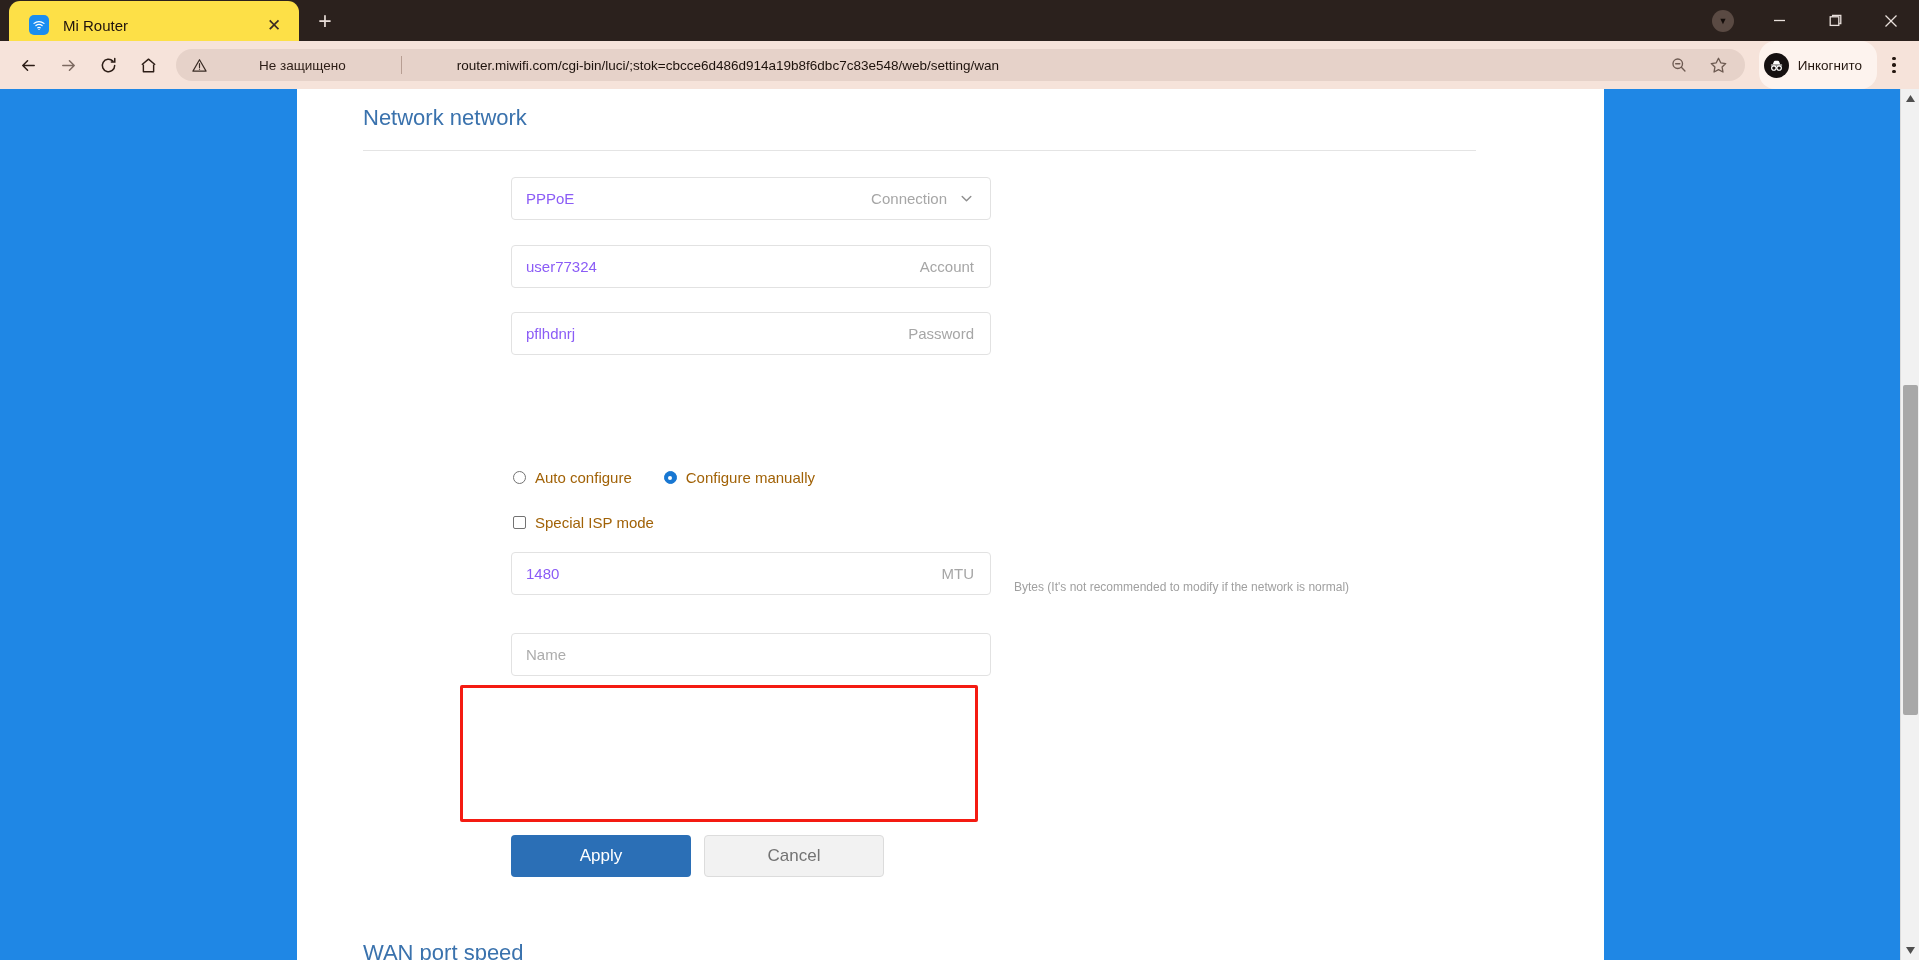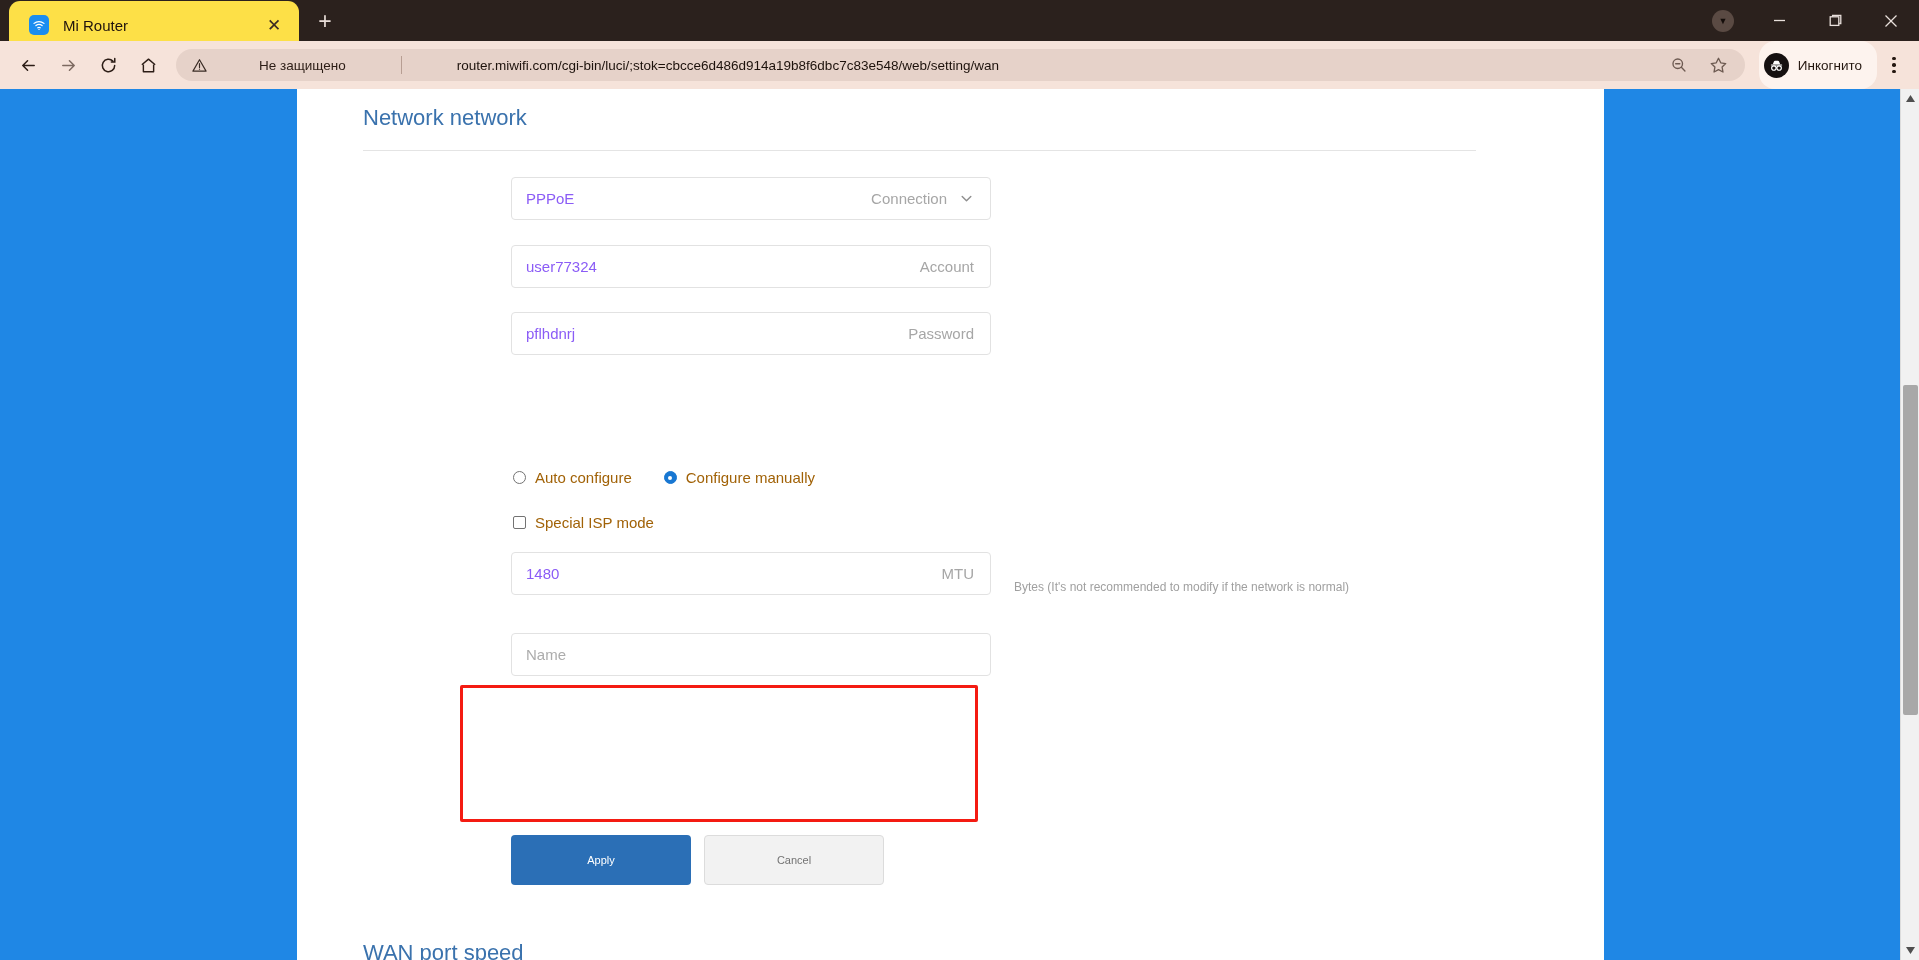--- a/index.html
+++ b/index.html
@@ -257,24 +257,24 @@
     flex: 0 0 auto;
   }
 
   .highlight-box {
     position: absolute;
     border: 3px solid #f41b12;
     border-radius: 2px;
   }
 
   .btn {
-    height: 50px;
+    height: 42px;
     border-radius: 4px;
     display: flex; align-items: center; justify-content: center;
-    font-size: 11px;
+    font-size: 17px;
     position: absolute;
   }
   .btn-apply { width: 180px; background: #2b6fb6; color: #fff; }
   .btn-cancel { width: 180px; background: #f2f2f2; color: #737373; border: 1px solid #dcdcdc; }
 
   
   .scrollbar {
     position: absolute;
     right: 0; top: 89px;
     width: 19px;

